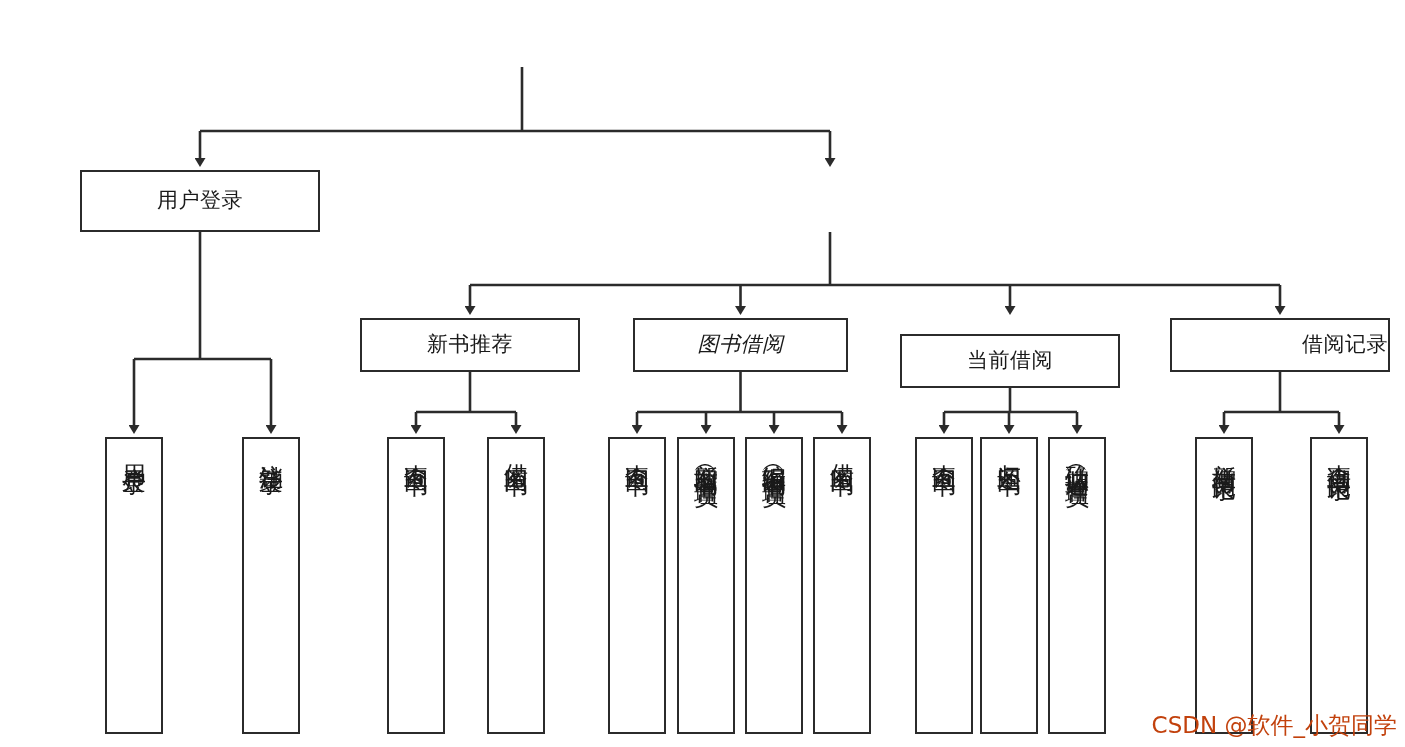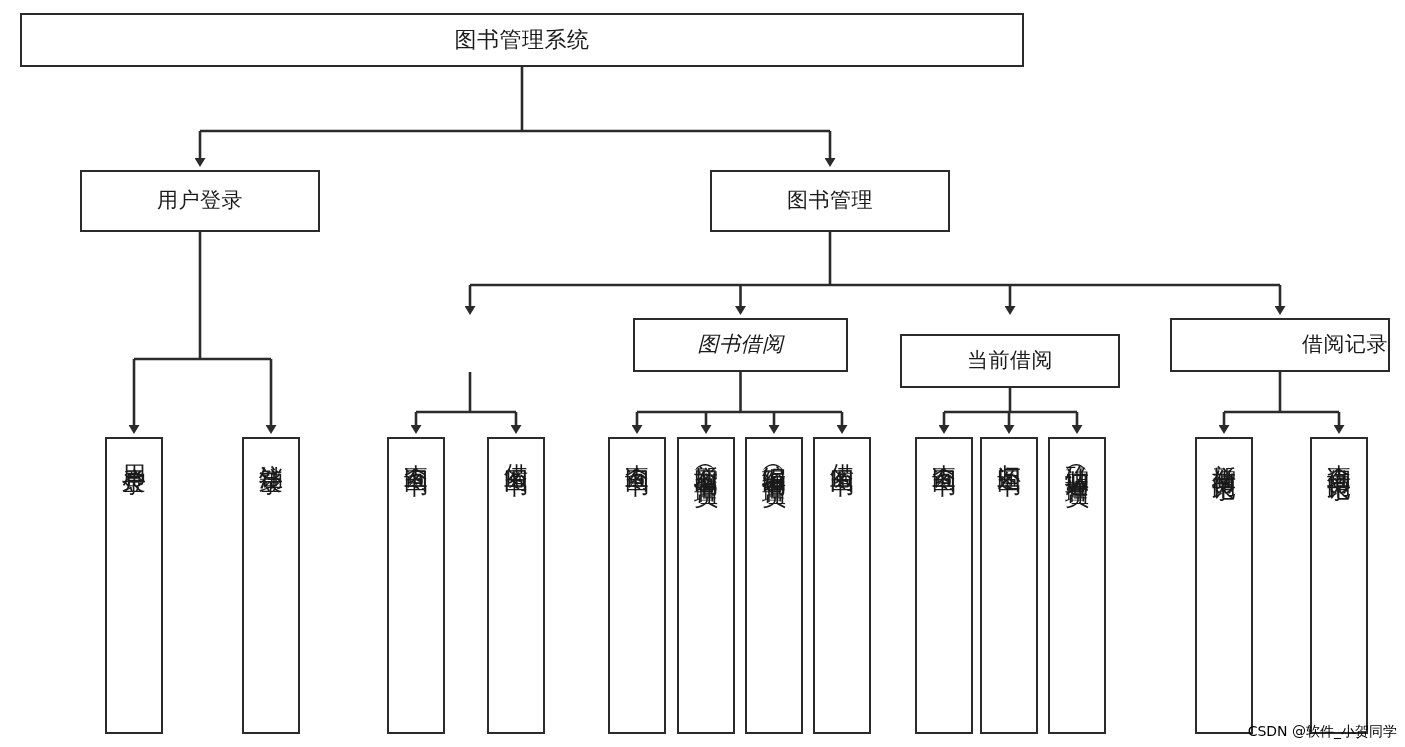--- a/index.html
+++ b/index.html
@@ -54,22 +54,22 @@
     text-orientation: upright;
     font-size: 24px;
     letter-spacing: 3px;
     line-height: 1;
   }
   .node.root .label { font-size: 22px; }
   .watermark {
     position: absolute;
     right: 8px;
     bottom: 6px;
-    font-size: 14px;
-    color: #000000;
+    font-size: 23px;
+    color: #c2410c;
     z-index: 5;
     white-space: nowrap;
     font-family: "DejaVu Sans", "Liberation Sans", sans-serif;
   }
 </style>
 </head>
 <body>
 
 <div id="canvas">
   <svg id="edges" viewBox="0 0 1405 747" xmlns="http://www.w3.org/2000/svg">
@@ -108,31 +108,28 @@
         <path d="M 944 412 L 944 426" marker-end="url(#arrow)"></path>
         <path d="M 1009 412 L 1009 426" marker-end="url(#arrow)"></path>
         <path d="M 1077 412 L 1077 426" marker-end="url(#arrow)"></path>
         <path d="M 1280 372 L 1280 412"></path>
         <path d="M 1224 412 L 1339 412"></path>
         <path d="M 1224 412 L 1224 426" marker-end="url(#arrow)"></path>
         <path d="M 1339 412 L 1339 426" marker-end="url(#arrow)"></path>
       </g>
   </svg>
 
-  <div class="node root horizontal" style="left:20px;top:13px;width:1004px;height:54px;">
-    <span class="label">图书管理系统</span>
-  </div>
 
   <div class="node horizontal" style="left:80px;top:170px;width:240px;height:62px;">
     <span class="label">用户登录</span>
   </div>
-  <div class="node horizontal" style="left:710px;top:170px;width:240px;height:62px;">
-    <span class="label">图书管理</span>
+
+  <div class="node horizontal" style="left:360px;top:318px;width:220px;height:54px;">
+    <span class="label">新书推荐</span>
   </div>
-
   <div class="node horizontal" style="left:633px;top:318px;width:215px;height:54px;font-style:italic;">
     <span class="label">图书借阅</span>
   </div>
   <div class="node horizontal" style="left:900px;top:334px;width:220px;height:54px;text-align:center;">
     <span class="label">当前借阅</span>
   </div>
   <div class="node horizontal" style="left:1170px;top:318px;width:220px;height:54px;justify-content:flex-end;">
     <span class="label">借阅记录</span>
   </div>
 

